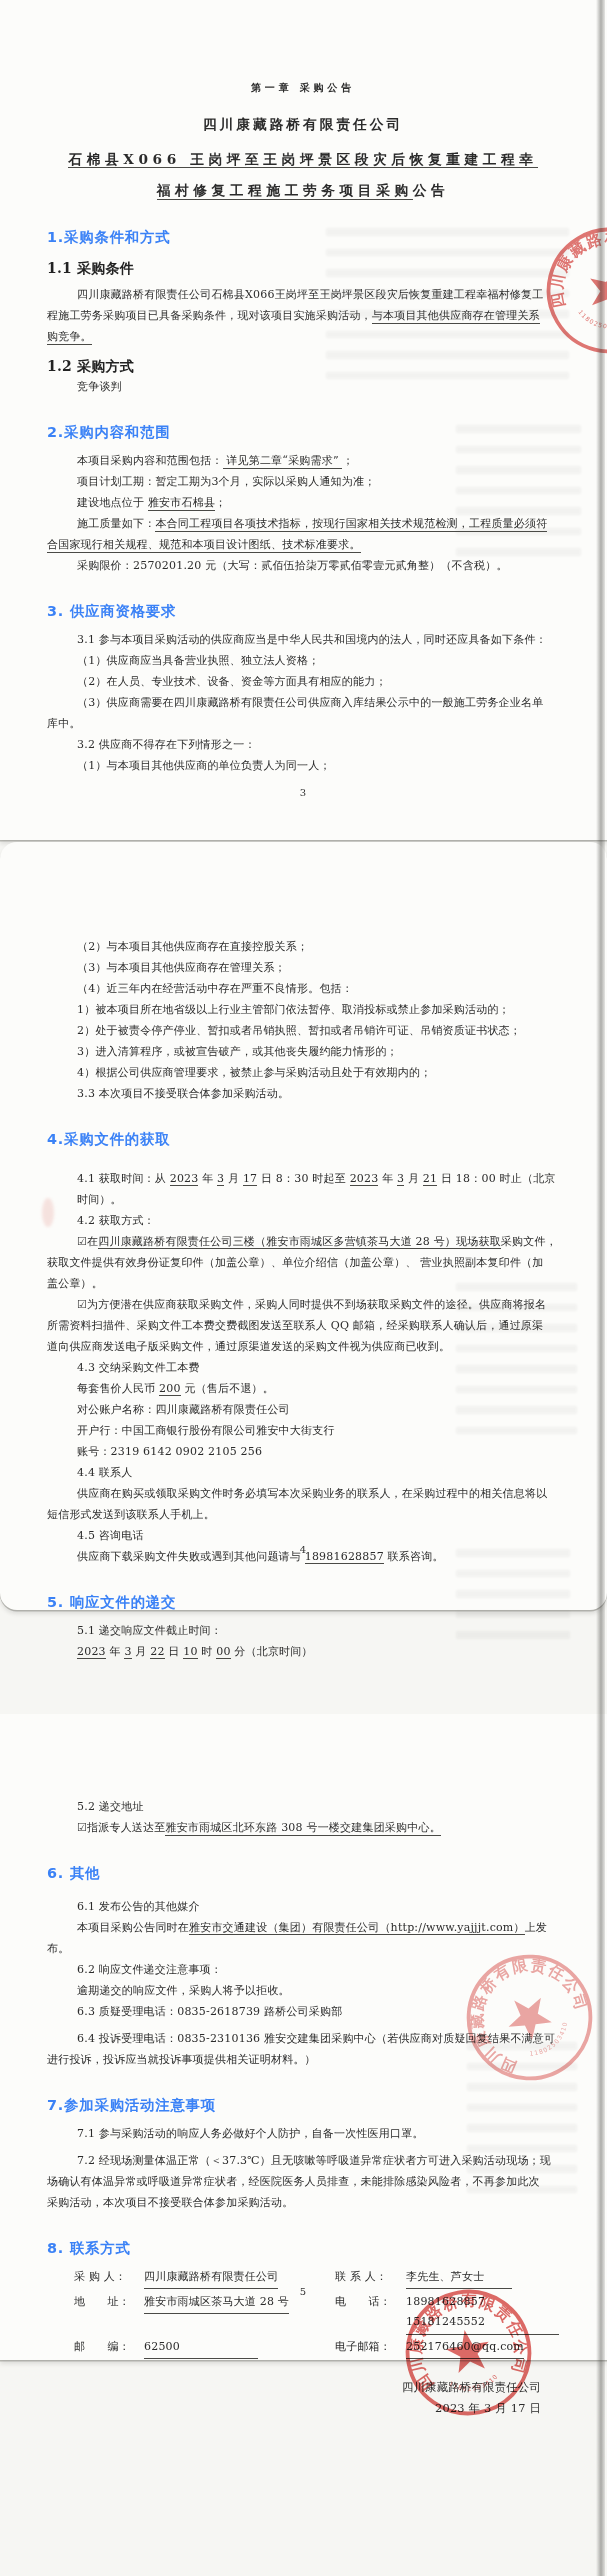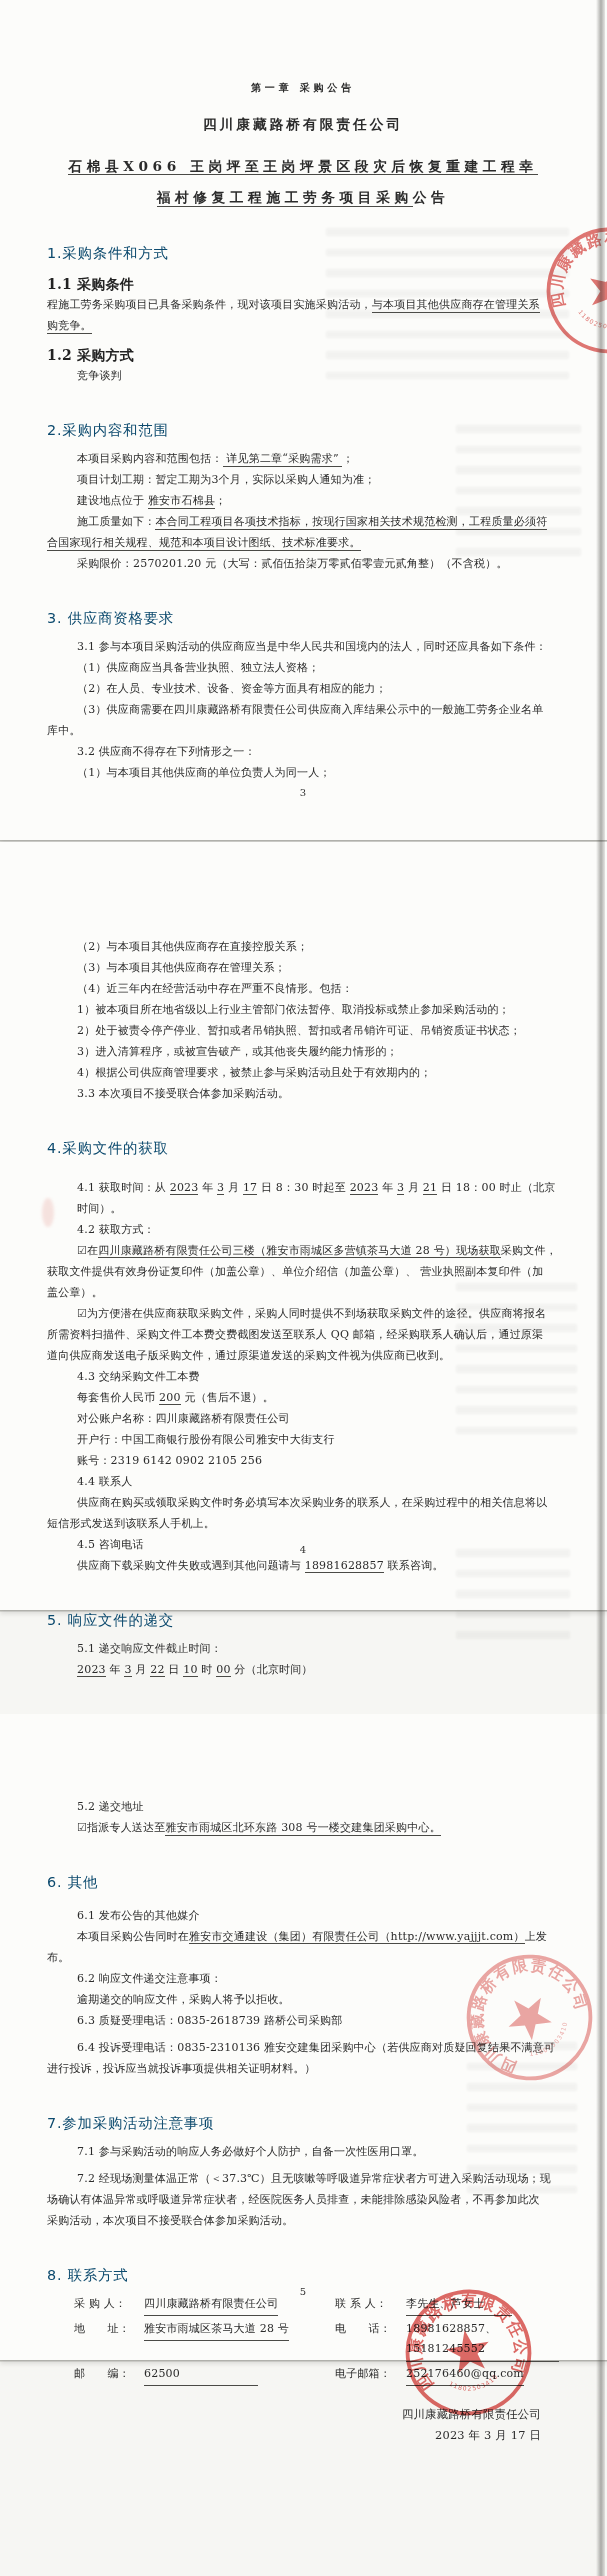--- a/index.html
+++ b/index.html
@@ -21,26 +21,26 @@
   .chapter{
     text-align:center;font-size:10px;font-weight:bold;letter-spacing:3.8px;
     line-height:23px;
   }
   .company{
     text-align:center;font-size:13.7px;font-weight:bold;letter-spacing:3px;
     line-height:23px;margin-top:13.7px;
   }
   .title{
     text-align:center;font-size:13.7px;font-weight:bold;letter-spacing:4.6px;
-    line-height:24px;margin-top:18px;
+    line-height:24px;margin-top:11px;
   }
   .h1{
     font-family:"DejaVu Sans","Liberation Sans",sans-serif;
-    font-size:14.4px;font-weight:normal;letter-spacing:0.8px;
-    line-height:23px;margin-top:33px;margin-bottom:6px;color:#0c4a6e;
+    font-size:14.4px;font-weight:bold;letter-spacing:0.8px;
+    line-height:23px;margin-top:24px;margin-bottom:6px;color:#3b82f6;
   }
   .h2{
     font-size:14px;font-weight:bold;line-height:20px;margin-top:9px;color:#222;
   }
   .line{line-height:21px;min-height:21px;}
   .ind{padding-left:30px;}
   .u{border-bottom:0.8px solid #4a4a46;padding-bottom:0.8px;}
   
   .g1{margin-top:6px;}.g2{margin-top:10.6px;}.g3{margin-top:16.7px;}
   .tg{margin-top:7.6px;}
@@ -80,20 +80,21 @@
 <div class="scan">
 
   <section class="page" style="top:0;height:840px;">
     <div class="content" style="padding-top:76px;">
         <div class="chapter">第一章 采购公告</div>
         <div class="company">四川康藏路桥有限责任公司</div>
         <div class="title"><span class="u">石棉县X066 王岗坪至王岗坪景区段灾后恢复重建工程幸</span></div>
         <div class="title tg"><span class="u">福村修复工程施工劳务项目采购</span><span>公告</span></div>
         <div class="h1">1.采购条件和方式</div>
         <div class="h2">1.1 采购条件</div>
+        <div class="line ind g1"><span>四川康藏路桥有限责任公司石棉县X066王岗坪至王岗坪景区段灾后恢复重建工程幸福村修复工</span></div>
         <div class="line"><span>程施工劳务采购项目已具备采购条件，现对该项目实施采购活动，</span><span class="u">与本项目其他供应商存在管理关系</span></div>
         <div class="line"><span class="u">购竞争。</span></div>
         <div class="h2">1.2 采购方式</div>
         <div class="line ind">竞争谈判</div>
         <div class="h1">2.采购内容和范围</div>
         <div class="line ind g1"><span>本项目采购内容和范围包括：</span><span class="u"> 详见第二章“采购需求” </span><span>；</span></div>
         <div class="line ind">项目计划工期：暂定工期为3个月，实际以采购人通知为准；</div>
         <div class="line ind"><span>建设地点位于 </span><span class="u">雅安市石棉县</span><span>；</span></div>
         <div class="line ind"><span>施工质量如下：</span><span class="u">本合同工程项目各项技术指标，按现行国家相关技术规范检测，工程质量必须符</span></div>
         <div class="line"><span class="u">合国家现行相关规程、规范和本项目设计图纸、技术标准要求。</span></div>
@@ -103,21 +104,21 @@
         <div class="line ind">（1）供应商应当具备营业执照、独立法人资格；</div>
         <div class="line ind">（2）在人员、专业技术、设备、资金等方面具有相应的能力；</div>
         <div class="line ind">（3）供应商需要在四川康藏路桥有限责任公司供应商入库结果公示中的一般施工劳务企业名单</div>
         <div class="line">库中。</div>
         <div class="line ind">3.2 供应商不得存在下列情形之一：</div>
         <div class="line ind">（1）与本项目其他供应商的单位负责人为同一人；</div>
       </div>
     <div class="pageno" style="bottom:40px;">3</div>
   </section>
 
-  <section class="page" style="top:842px;height:768px;">
+  <section class="page" style="top:842px;height:768px;border-radius:17px;">
     <div class="content" style="padding-top:94px;">
         <div class="line ind">（2）与本项目其他供应商存在直接控股关系；</div>
         <div class="line ind">（3）与本项目其他供应商存在管理关系；</div>
         <div class="line ind">（4）近三年内在经营活动中存在严重不良情形。包括：</div>
         <div class="line ind">1）被本项目所在地省级以上行业主管部门依法暂停、取消投标或禁止参加采购活动的；</div>
         <div class="line ind">2）处于被责令停产停业、暂扣或者吊销执照、暂扣或者吊销许可证、吊销资质证书状态；</div>
         <div class="line ind">3）进入清算程序，或被宣告破产，或其他丧失履约能力情形的；</div>
         <div class="line ind">4）根据公司供应商管理要求，被禁止参与采购活动且处于有效期内的；</div>
         <div class="line ind">3.3 本次项目不接受联合体参加采购活动。</div>
         <div class="h1">4.采购文件的获取</div>

